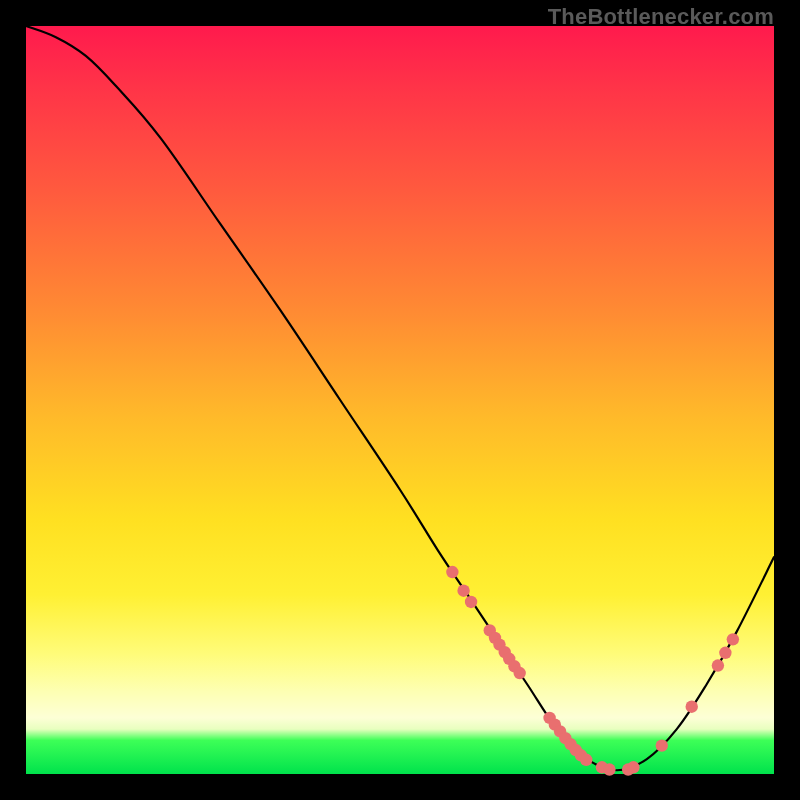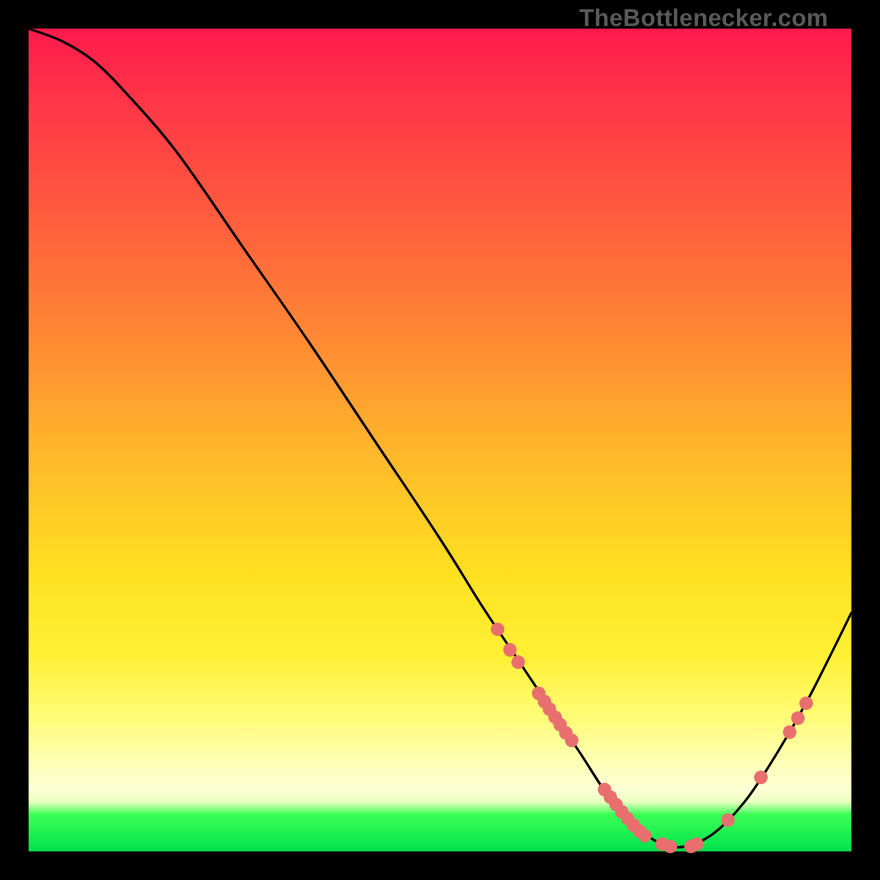--- a/index.html
+++ b/index.html
@@ -39,21 +39,21 @@
       #fdffb3 89%,
       #fdffd6 92.5%,
       #e8ffbf 94%,
       #3dff57 95.5%,
       #00e24c 100%
     );
   }
   .watermark {
     position: absolute;
     top: 4px;
-    right: 47px;
+    right: 26px;
     font-size: 22px;
     font-weight: 600;
     color: #5a5a5a;
     letter-spacing: 0.2px;
     user-select: none;
     text-align: center;
   }
   svg.curve {
     position: absolute;
     left: 0;

